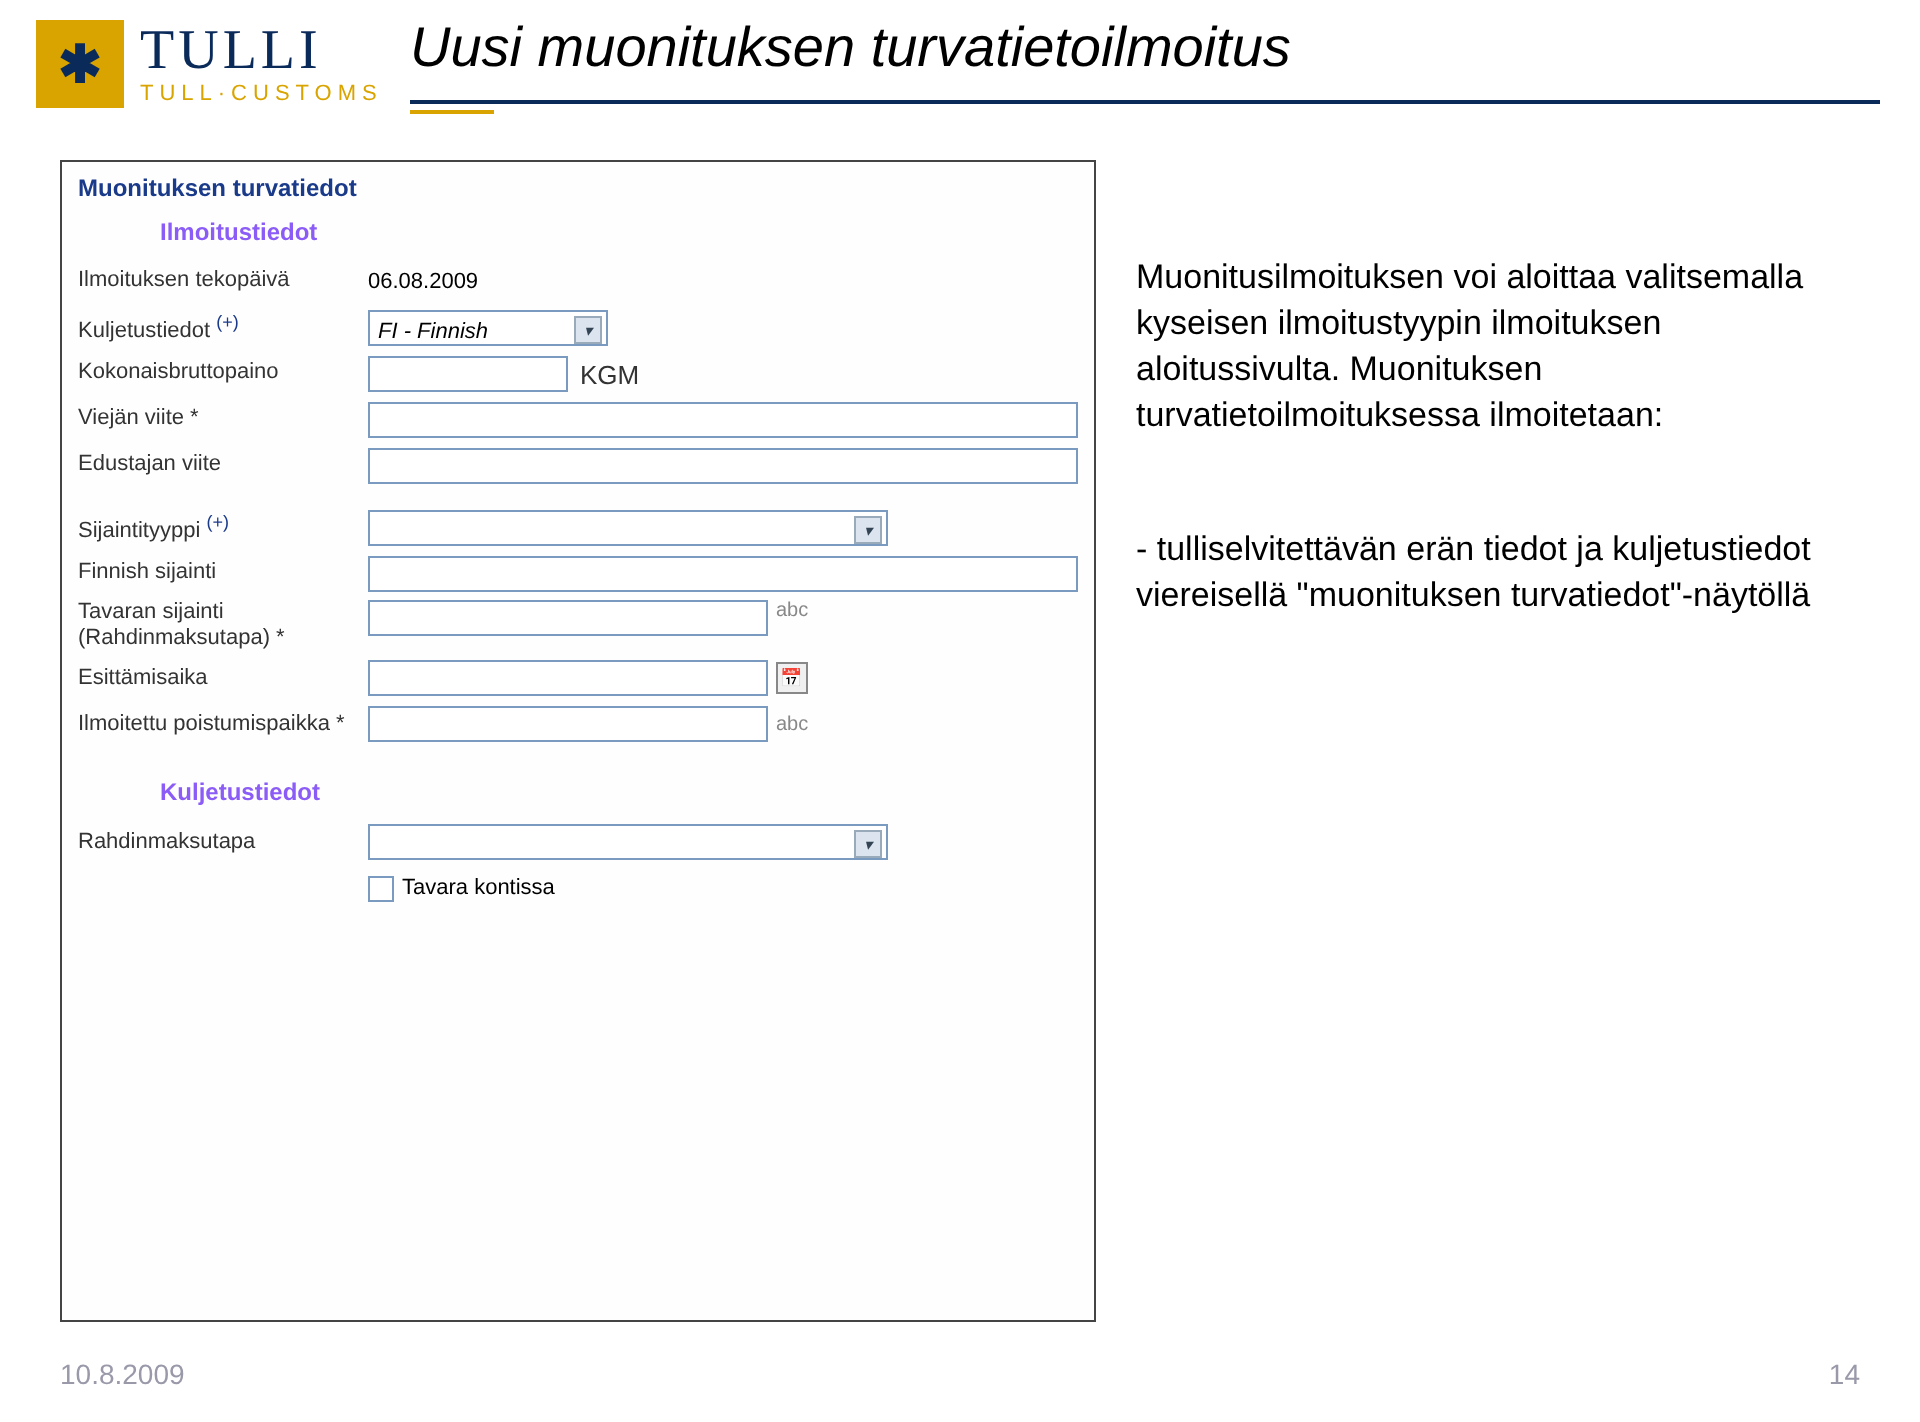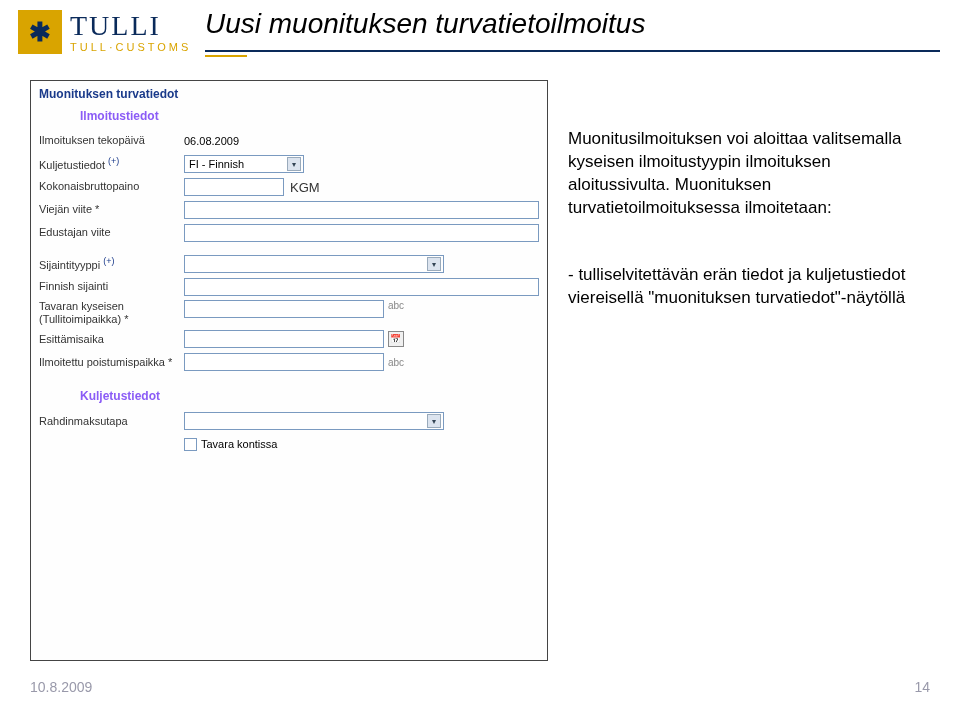--- a/index.html
+++ b/index.html
@@ -122,24 +122,25 @@
     padding: 0 3px;
     font-size: 11px;
   }
   .form-input-short { width: 100px; flex: none; }
   .form-input-mid { width: 200px; flex: none; }
   .select {
     border: 1px solid #7a9ac0;
     height: 18px;
     background: #fff;
     display: flex;
-    align-items: center;
+    align-items: flex-end;
     justify-content: space-between;
     padding: 0 2px 0 4px;
     font-size: 11px;
+    font-style: italic;
   }
   .select-long { width: 260px; }
   .select-short { width: 120px; }
   .select-arrow {
     width: 14px;
     height: 14px;
     background: #dce4ef;
     border: 1px solid #9ab;
     display: flex;
     align-items: center;
@@ -255,21 +256,21 @@
         <span class="select-arrow">▾</span>
       </div>
     </div>
 
     <div class="form-row">
       <div class="form-label">Finnish sijainti</div>
       <input class="form-input" style="">
     </div>
 
     <div class="form-row" style="align-items:flex-start">
-      <div class="form-label">Tavaran kyseisen (Tullitoimipaikka) *</div>
+      <div class="form-label">Tavaran sijainti (Rahdinmaksutapa) *</div>
       <input class="form-input form-input-mid" style="">
       <span class="abc-hint">abc</span>
     </div>
 
     <div class="form-row">
       <div class="form-label">Esittämisaika</div>
       <input class="form-input form-input-mid" style="">
       <span class="date-icon">📅</span>
     </div>
 

